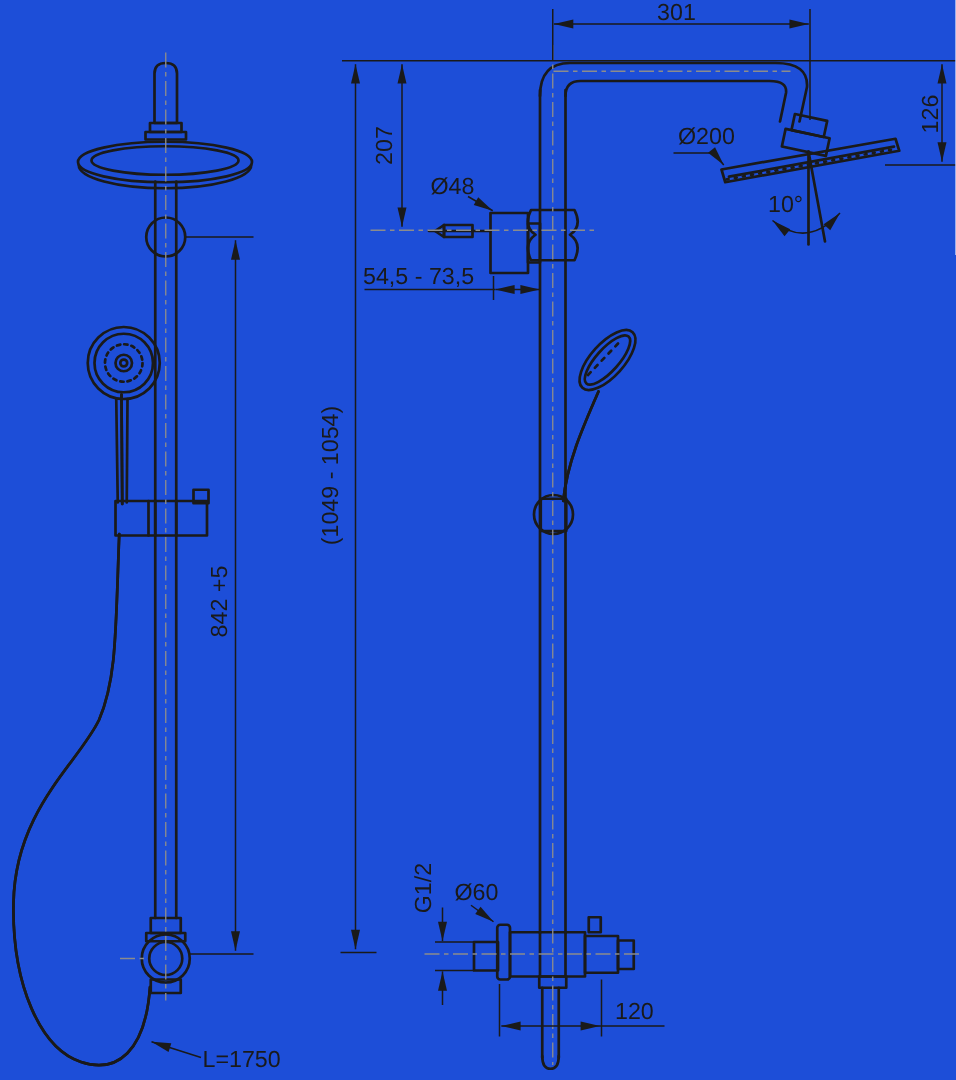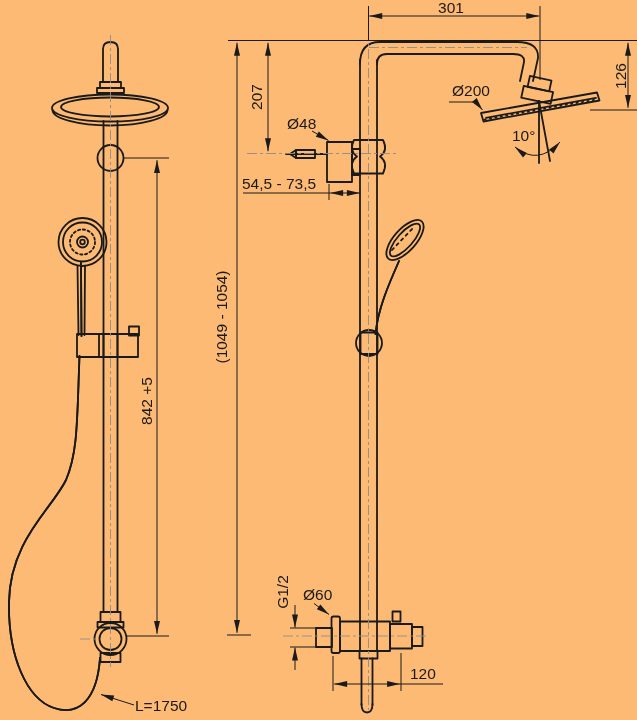--- a/index.html
+++ b/index.html
@@ -1,16 +1,16 @@
 <!DOCTYPE html>
 <html><head>
 <meta charset="utf-8">
 <style>
   html,body{margin:0;padding:0;background:#ffffff;}
-  .stage{position:relative;width:637px;height:720px;background:#fdba74;overflow:hidden;}
+  .stage{position:relative;width:637px;height:720px;background:#1d4ed8;overflow:hidden;}
   svg{display:block;}
   
   .ol path,.ol rect,.ol circle,.ol ellipse,.ol line,.ol polygon{
     stroke:#1a1a1a;stroke-width:1.8;fill:none;stroke-linecap:round;stroke-linejoin:round;}
   .wf{fill:#ffffff;}
   .bk{fill:#1a1a1a;stroke:none;}
   
   .cl path,.cl line{stroke:#8c8c8c;stroke-width:0.9;stroke-dasharray:10 3 3 3;fill:none;}
   
   .dim line,.dim path{stroke:#1a1a1a;stroke-width:1;fill:none;}

